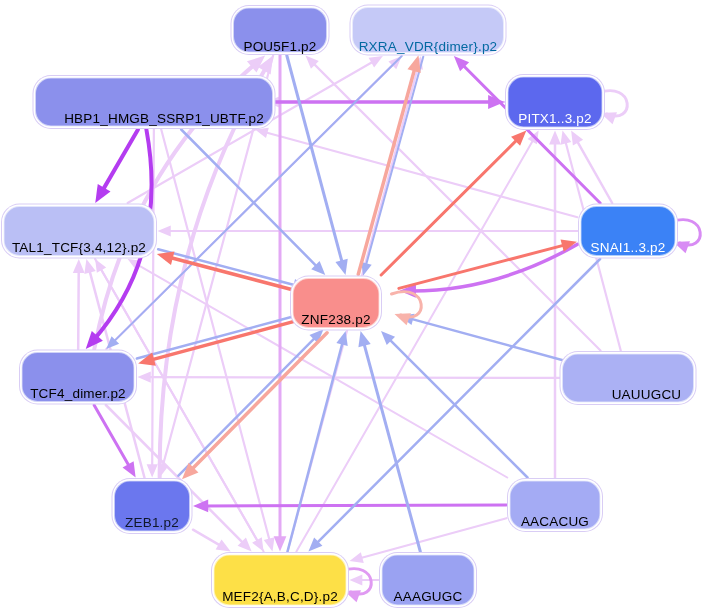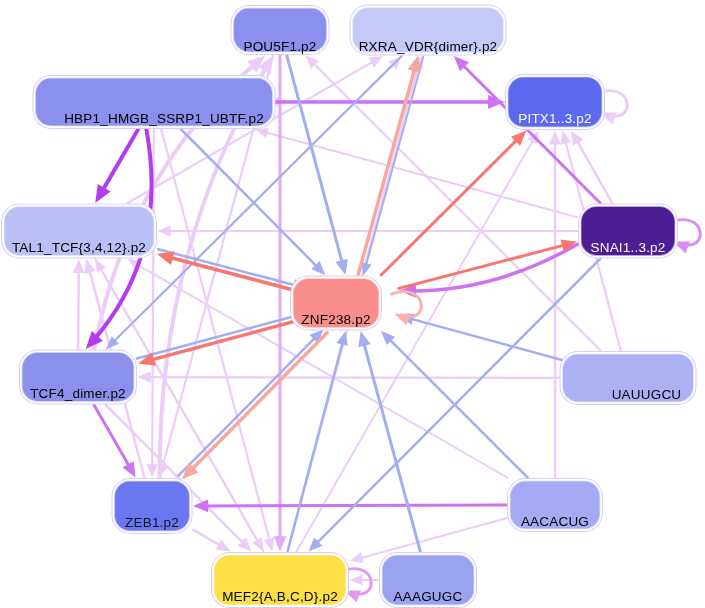--- a/index.html
+++ b/index.html
@@ -130,33 +130,33 @@
       <polygon points="673.5,242 689.9716869395379,241.3079123134648 685.5260413295589,253.27695818648547" fill="#d88cf4"></polygon>
       <path d="M391.5 294 C429.5 281 429.5 327 400.5 315" class="edge" stroke="#f8b3ab" stroke-width="3"></path>
       <polygon points="394.5,314 410.971686939538,313.3079123134648 406.5260413295589,325.2769581864855" fill="#f8b3ab"></polygon>
       <path d="M341.5 571 C379.5 558 379.5 604 350.5 592" class="edge" stroke="#e09af2" stroke-width="3"></path>
       <polygon points="344.5,591 360.971686939538,590.3079123134648 356.5260413295589,602.2769581864854" fill="#e09af2"></polygon>
     </svg>
   <div id="node-layer">
       <div class="node" style="left: 280px; top: 30px; width: 92px; height: 43px; background: rgb(139, 144, 236); color: rgb(0, 0, 0);">
         <span>POU5F1.p2</span>
       </div>
-      <div class="node" style="left: 428px; top: 30px; width: 150px; height: 44px; background: rgb(197, 201, 247); color: #000000;">
+      <div class="node" style="left: 428px; top: 30px; width: 150px; height: 44px; background: rgb(197, 201, 247); color: #0369a1;">
         <span>RXRA_VDR{dimer}.p2</span>
       </div>
       <div class="node" style="left: 154px; top: 102px; width: 216px; height: 47px; background: rgb(139, 144, 236); color: rgb(0, 0, 0); padding-left: 20px;">
         <span>HBP1_HMGB_SSRP1_UBTF.p2</span>
       </div>
       <div class="node" style="left: 555px; top: 102px; width: 93px; height: 49px; background: rgb(92, 104, 238); color: rgb(255, 255, 255);">
         <span>PITX1..3.p2</span>
       </div>
       <div class="node" style="left: 79px; top: 231px; width: 149px; height: 48px; background: rgb(186, 191, 245); color: rgb(0, 0, 0);">
         <span>TAL1_TCF{3,4,12}.p2</span>
       </div>
-      <div class="node" style="left: 628px; top: 231px; width: 93px; height: 48px; background: #4c1d95; color: rgb(255, 255, 255); text-align: right;">
+      <div class="node" style="left: 628px; top: 231px; width: 93px; height: 48px; background: #3b82f6; color: rgb(255, 255, 255); text-align: right;">
         <span>SNAI1..3.p2</span>
       </div>
       <div class="node" style="left: 336px; top: 303px; width: 85px; height: 48px; background: rgb(249, 142, 140); color: rgb(0, 0, 0); text-align: center;">
         <span>ZNF238.p2</span>
       </div>
       <div class="node" style="left: 78px; top: 377px; width: 111px; height: 48px; background: rgb(139, 144, 236); color: rgb(0, 0, 0);">
         <span>TCF4_dimer.p2</span>
       </div>
       <div class="node" style="left: 628px; top: 378px; width: 93px; height: 47px; background: rgb(171, 177, 244); color: rgb(0, 0, 0); padding-left: 37px;">
         <span>UAUUGCU</span>

